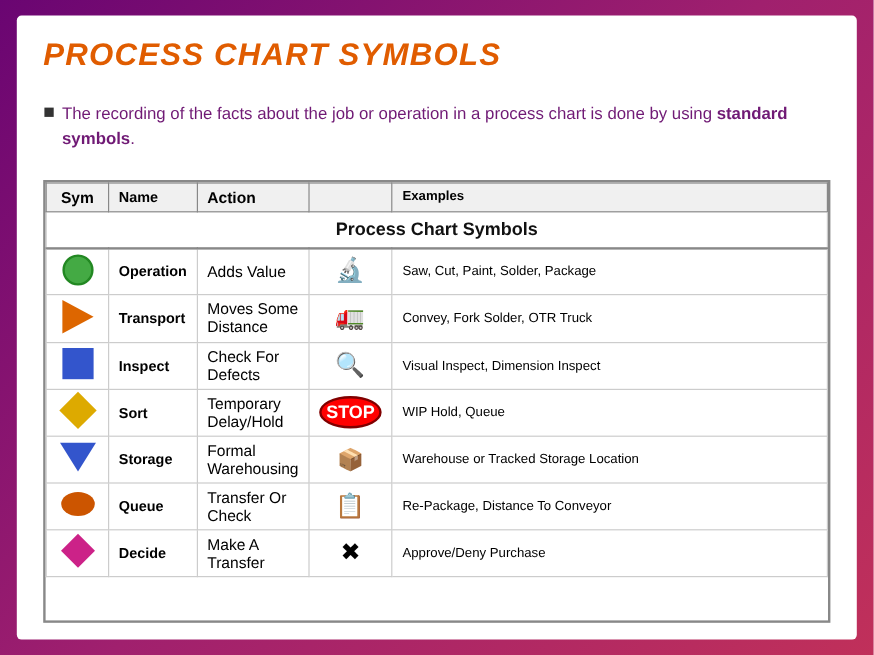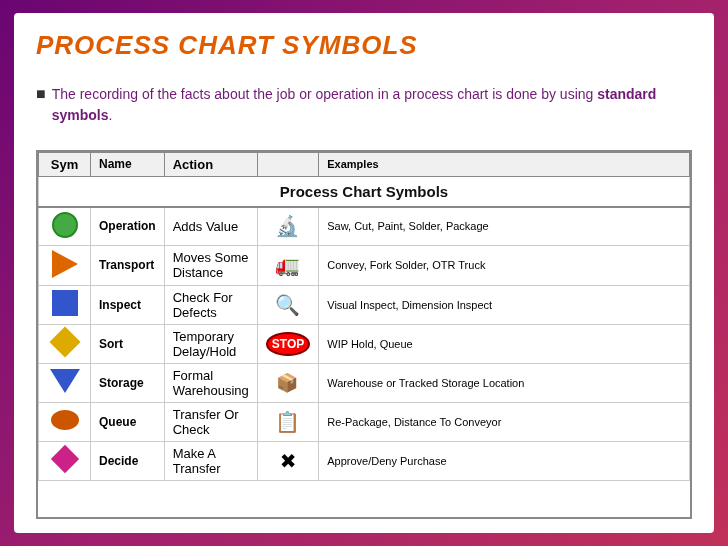--- a/index.html
+++ b/index.html
@@ -156,21 +156,21 @@
     }
     
     .icon-img {
       font-size: 20px;
       line-height: 1;
     }
     .stop-badge {
       background: red;
       color: white;
       font-weight: bold;
-      font-size: 12px;
+      font-size: 15px;
       padding: 3px 4px;
       border-radius: 50%;
       display: inline-block;
       border: 2px solid #800000;
     }
     .stack-icon {
       font-size: 18px;
     }
   </style>
 </head>

